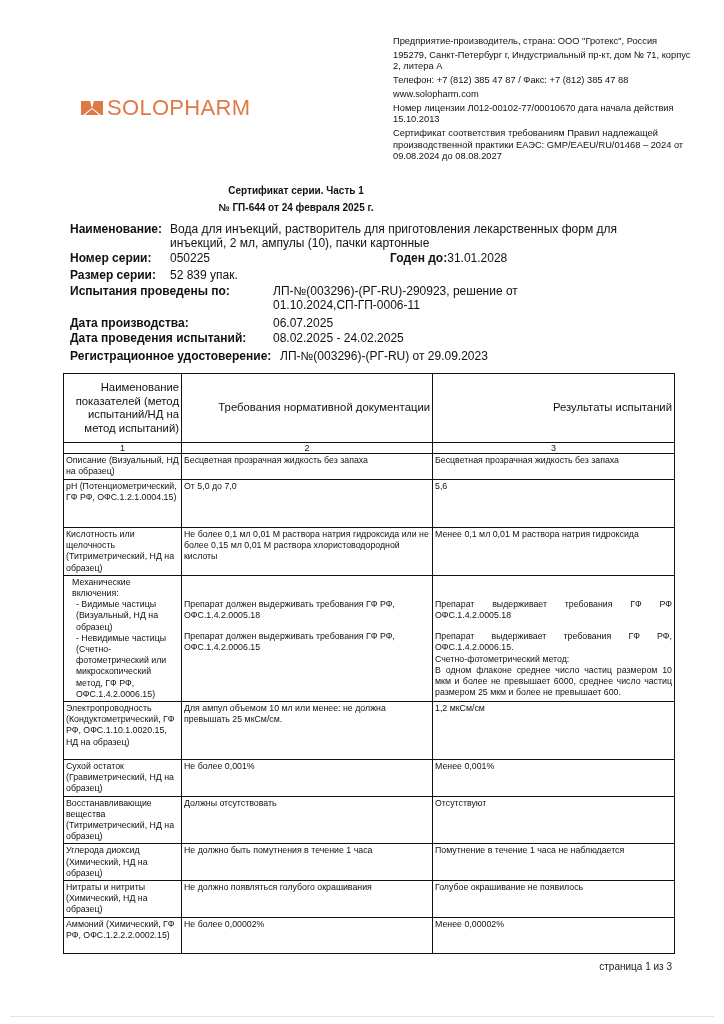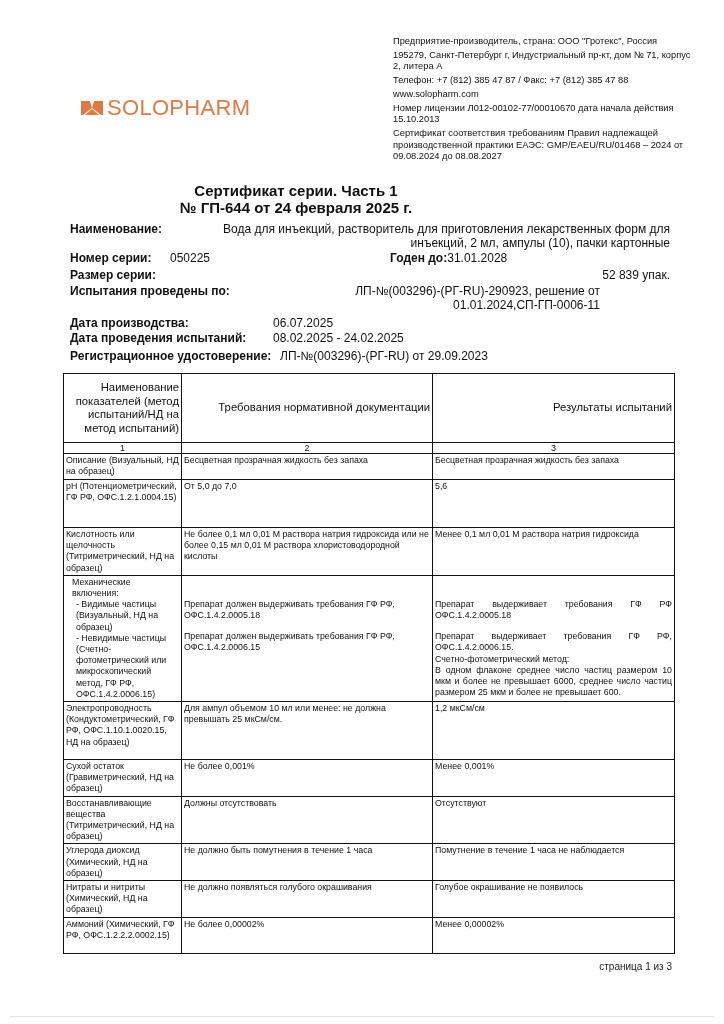--- a/index.html
+++ b/index.html
@@ -3,25 +3,25 @@
 <meta charset="utf-8">
 <style>
   html, body { margin: 0; padding: 0; background: #ffffff; }
   body { width: 724px; height: 1024px; position: relative; overflow: hidden;
          font-family: "Liberation Sans", sans-serif; color: #111; }
   .logo { position: absolute; left: 81px; top: 95px; display: flex; align-items: center; }
   .logo-icon { width: 22px; height: 16px; margin-right: 4px; }
   .logo-text { font-size: 22px; color: #e07a45; letter-spacing: 0.3px; font-family: "Liberation Sans", sans-serif; }
   .company { position: absolute; left: 393px; top: 36px; width: 300px; font-size: 9.3px; line-height: 11.6px; }
   .company p { margin: 0 0 2.2px 0; }
-  .title { position: absolute; left: 0; width: 592px; top: 182px; text-align: center; font-weight: bold; font-size: 15px; line-height: 17px; }
+  .title { position: absolute; left: 0; width: 592px; top: 182px; text-align: center; font-weight: bold; font-size: 10px; line-height: 17px; }
   .meta { position: absolute; left: 70px; top: 222px; width: 600px; font-size: 12px; line-height: 14.2px; }
   .row { position: relative; }
   .lbl { position: absolute; left: 0; font-weight: bold; }
-  .val { display: block; text-align: right; }
+  .val { display: block; }
   .page-num { position: absolute; right: 52px; top: 961px; font-size: 10px; color: #222; }
   table.res { position: absolute; left: 63px; top: 373px; width: 611px; border-collapse: collapse;
               font-size: 8.8px; line-height: 11.2px; table-layout: fixed; }
   table.res td, table.res th { border: 1.3px solid #111; vertical-align: top; padding: 1px 2px; font-weight: normal; }
   table.res th { text-align: right; vertical-align: middle; font-size: 11.3px; line-height: 13.5px; height: 66px; }
   table.res tr.num td { text-align: center; font-size: 9px; padding: 0; line-height: 10px; }
   .just { text-align: justify; }
   .mech-label { padding-left: 8px !important; }
   .gap { height: 10px; }
   .scanline { position: absolute; left: 10px; right: 10px; top: 1016px; height: 1px; background: #e4e4e4; }
@@ -57,27 +57,27 @@
     <span class="lbl">Наименование:</span>
     <span class="val">Вода для инъекций, растворитель для приготовления лекарственных форм для инъекций, 2 мл, ампулы (10), пачки картонные</span>
   </div>
   <div class="row" style="padding-left:100px; margin-top:1px;">
     <span class="lbl">Номер серии:</span>
     <span>050225</span>
     <span style="position:absolute; left:320px;">
       <b>Годен до:</b><span>31.01.2028</span>
     </span>
   </div>
-  <div class="row" style="margin-top:2px;text-align:right;">
+  <div class="row" style="padding-left:100px; margin-top:2px;">
     <span class="lbl">Размер серии:</span>
     <span>52 839 упак.</span>
   </div>
   <div class="row" style="padding-left:203px; padding-right:70px; margin-top:2px;">
     <span class="lbl">Испытания проведены по:</span>
-    <span class="val">ЛП-№(003296)-(РГ-RU)-290923, решение от 01.01.2024,СП-ГП-0006-11</span>
+    <span class="val">ЛП-№(003296)-(РГ-RU)-290923, решение от 01.10.2024,СП-ГП-0006-11</span>
   </div>
   <div class="row" style="padding-left:203px; margin-top:4px;">
     <span class="lbl">Дата производства:</span>
     <span>06.07.2025</span>
   </div>
   <div class="row" style="padding-left:203px; margin-top:1px;">
     <span class="lbl">Дата проведения испытаний:</span>
     <span>08.02.2025 - 24.02.2025</span>
   </div>
   <div class="row" style="padding-left:210px; margin-top:3px;">

